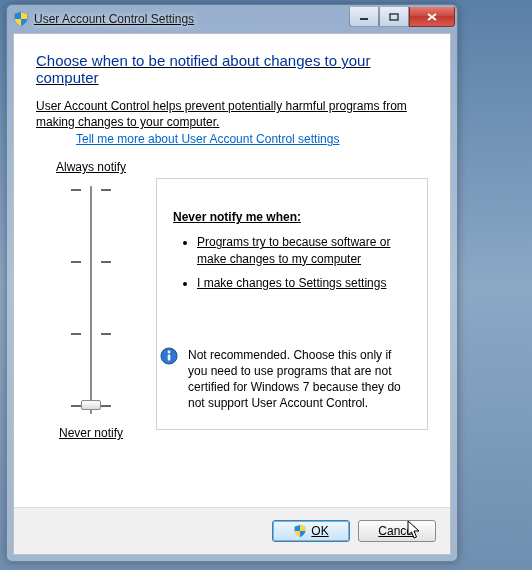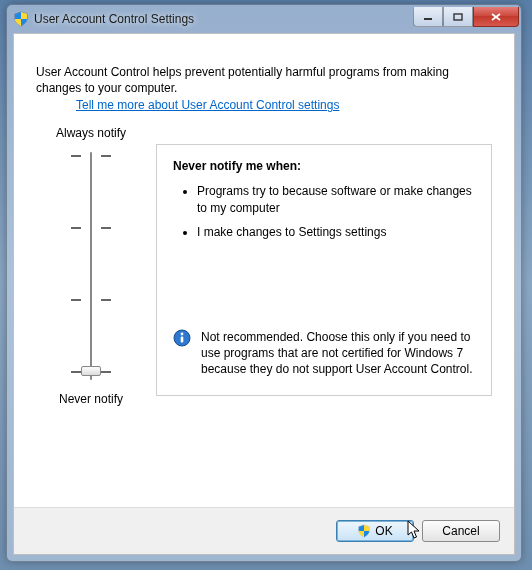--- a/index.html
+++ b/index.html
@@ -10,28 +10,29 @@
     background: linear-gradient(180deg, #5a7fa8 0%, #8ba8c5 50%, #6f8fb0 100%);
     width: 532px;
     height: 570px;
     overflow: hidden;
     position: relative;
   }
   .window {
     position: absolute;
     left: 6px;
     top: 4px;
-    width: 516px;
+    width: 452px;
     height: 558px;
     border: 1px solid rgba(0,0,0,0.3);
     border-radius: 6px;
     background: rgba(200,215,235,0.55);
     box-shadow: 0 0 10px rgba(0,0,0,0.3);
     display: flex;
     flex-direction: column;
+    text-decoration: underline;
   }
   .titlebar {
     height: 28px;
     display: flex;
     align-items: center;
     padding: 0 2px 0 6px;
   }
   .titlebar-icon {
     width: 16px; height: 16px;
     margin-right: 5px;
@@ -118,31 +119,31 @@
     top: 220px;
     width: 20px; height: 10px;
     margin-left: -10px;
     background: linear-gradient(180deg,#fdfdfd,#dcdcdc);
     border: 1px solid #888;
     border-radius: 2px;
   }
   .details-box {
     flex: 1;
     border: 1px solid #cfcfcf;
-    padding: 14px 16px 14px 16px;
+    padding: 31px 16px 14px 16px;
     min-height: 252px;
     position: relative;
     margin-top: 18px;
   }
   .details-heading { font-weight: bold; margin: 0 0 10px 0; }
   .bullets { margin: 0 0 0 4px; padding-left: 20px; }
   .bullets li { margin-bottom: 8px; line-height: 1.35; }
   .info-row {
     position: absolute;
-    left: 16px; right: 16px;
+    left: 3px; right: 16px;
     bottom: 18px;
     display: flex;
     gap: 10px;
     align-items: flex-start;
   }
   .info-icon-svg { width: 18px; height: 18px; flex-shrink: 0; }
   .info-text { line-height: 1.35; }
   .footer {
     border-top: 1px solid #dcdcdc;
     background: #f0f0f0;
@@ -212,20 +213,21 @@
           <line x1="2" y1="2" x2="10" y2="8" stroke="#fff" stroke-width="1.8"></line>
           <line x1="10" y1="2" x2="2" y2="8" stroke="#fff" stroke-width="1.8"></line>
         </svg>
       </div>
     </div>
   </div>
 
   <div class="client">
     <div class="content">
 
+      <h1 class="main-heading">Choose when to be notified about changes to your computer</h1>
       <p class="intro-text">User Account Control helps prevent potentially harmful programs from making changes to your computer.</p>
       <a class="link">Tell me more about User Account Control settings</a>
 
       <div class="slider-row">
 
         <div class="slider-col">
           <div class="slider-label">Always notify</div>
           <div class="slider-track-wrap">
             <div class="slider-line"></div>
             <div class="tick t1">

